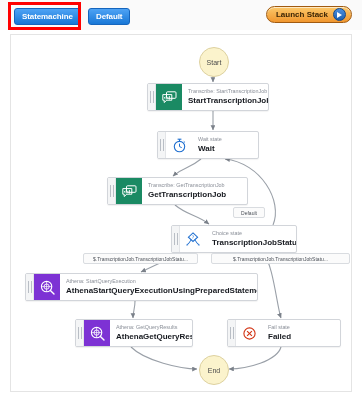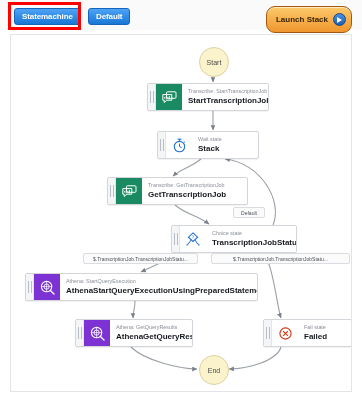--- a/index.html
+++ b/index.html
@@ -24,21 +24,21 @@
     letter-spacing:-0.1px;
   }
   #tab-statemachine{left:14px;}
   #tab-template{left:88px;}
   .annot-box{
     position:absolute;left:8px;top:2px;width:73px;height:28px;
     border:3px solid #ff0000;box-sizing:border-box;
     background:transparent;
   }
   .launch-btn{
-    position:absolute;right:10px;top:6px;height:27px;
+    position:absolute;right:10px;top:6px;height:17px;
     border:1px solid #a05a10;border-radius:9px;
     background:linear-gradient(#fcc96b,#f0962e);
     display:flex;align-items:center;gap:5px;
     padding:0 5px 0 9px;box-sizing:border-box;
     box-shadow:inset 0 1px 0 rgba(255,255,255,.6);
   }
   .launch-label{font-size:8px;font-weight:bold;color:#3a2405;}
   .launch-play{
     width:11px;height:11px;border-radius:50%;
     background:linear-gradient(#4b8fe0,#1c5fae);
@@ -96,21 +96,21 @@
   }
 
   #node-start{left:188px;top:12px;}
   #node-end{left:188px;top:320px;}
   #node-start-transcription{left:136px;top:48px;width:122px;}
   #node-wait{left:146px;top:96px;width:102px;}
   #node-get-transcription{left:96px;top:142px;width:141px;}
   #node-choice{left:160px;top:190px;width:126px;}
   #node-athena-start{left:14px;top:238px;width:233px;}
   #node-athena-get{left:64px;top:284px;width:118px;}
-  #node-failed{left:216px;top:284px;width:89px;margin-left:36px;}
+  #node-failed{left:216px;top:284px;width:114px;}
 
   #label-default{left:222px;top:172px;width:32px;}
   #label-left-branch{left:72px;top:218px;width:115px;}
   #label-right-branch{left:200px;top:218px;width:139px;}
 </style>
 </head>
 <body>
 
 <div class="toolbar">
   <div class="tab-btn" id="tab-statemachine">Statemachine</div>
@@ -192,21 +192,21 @@
         <circle cx="7.5" cy="8.6" r="5.2" fill="none" stroke="#1f6fd0" stroke-width="1.1"></circle>
         <line x1="7.5" y1="1.2" x2="7.5" y2="3.2" stroke="#1f6fd0" stroke-width="1.1"></line>
         <line x1="5.6" y1="1.2" x2="9.4" y2="1.2" stroke="#1f6fd0" stroke-width="1.1"></line>
         <line x1="11.8" y1="3.4" x2="12.9" y2="4.4" stroke="#1f6fd0" stroke-width="1"></line>
         <line x1="7.5" y1="8.6" x2="7.5" y2="5.6" stroke="#1f6fd0" stroke-width="1"></line>
         <line x1="7.5" y1="8.6" x2="9.7" y2="9.6" stroke="#1f6fd0" stroke-width="1"></line>
       </svg>
     </span>
     <span class="labels">
       <span class="sub">Wait state</span>
-      <span class="title">Stack</span>
+      <span class="title">Wait</span>
     </span>
   </div>
 
   <div class="state-node" id="node-get-transcription">
     <span class="grip">
         <i></i>
       </span>
     <span class="icon-box green">
       <svg width="15" height="13" viewBox="0 0 15 13">
         <rect x="4.5" y="0.8" width="9.5" height="6.5" rx="1" fill="none" stroke="#ffffff" stroke-width="1"></rect>

